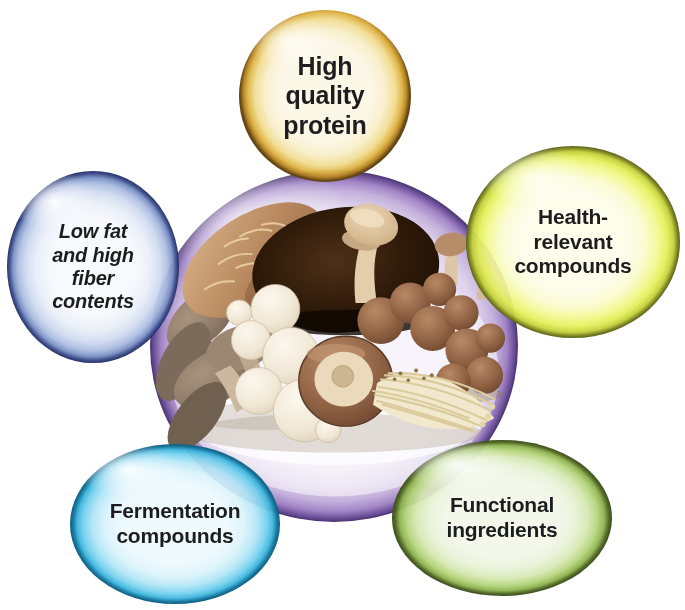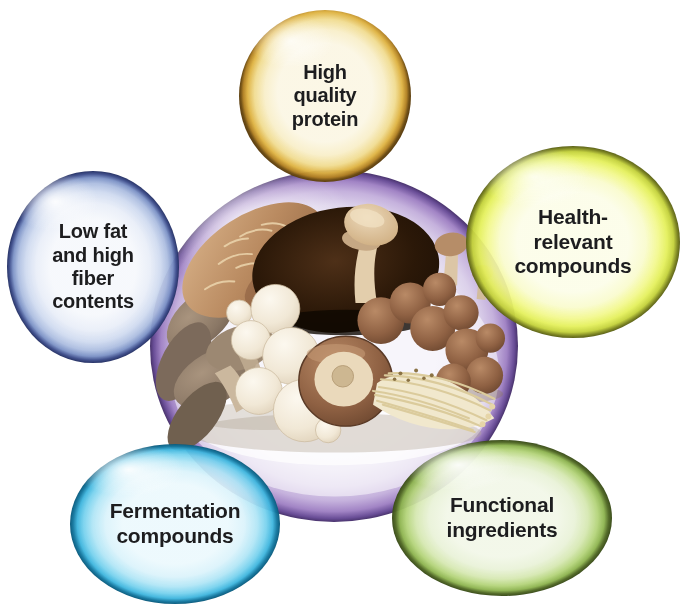--- a/index.html
+++ b/index.html
@@ -30,21 +30,21 @@
   
   .b-top{
     left:239px;top:10px;width:172px;height:172px;z-index:2;
     background:
       radial-gradient(ellipse 42% 26% at 30% 18%, rgba(255,255,255,.8), rgba(255,255,255,0) 60%),
       radial-gradient(farthest-side at 50% 48%,
         rgba(251,246,227,.9) 0 55%, rgba(248,238,199,.9) 70%,
         rgba(240,219,142,.93) 82%, rgba(222,178,64,.95) 90%,
         rgba(177,128,34,.97) 95%, rgba(110,77,18,.98) 98%, rgba(92,62,14,.98) 100%);
   }
-  .b-top .bubble-label{font-size:20px;}
+  .b-top .bubble-label{font-size:25px;}
   
   .b-right{
     left:466px;top:146px;width:214px;height:192px;z-index:2;
     background:
       radial-gradient(ellipse 44% 26% at 32% 16%, rgba(255,255,255,.8), rgba(255,255,255,0) 60%),
       radial-gradient(farthest-side at 50% 50%,
         rgba(252,253,232,.9) 0 52%, rgba(249,251,204,.9) 68%,
         rgba(242,248,140,.93) 80%, rgba(228,240,92,.95) 88%,
         rgba(196,210,60,.96) 94%, rgba(120,128,30,.98) 98%, rgba(90,96,22,.98) 100%);
   }
@@ -52,21 +52,21 @@
   
   .b-left{
     left:7px;top:171px;width:172px;height:192px;z-index:2;
     background:
       radial-gradient(ellipse 42% 26% at 28% 16%, rgba(255,255,255,.95), rgba(255,255,255,0) 60%),
       radial-gradient(farthest-side at 50% 50%,
         rgba(246,248,252,.93) 0 50%, rgba(233,238,248,.93) 66%,
         rgba(208,219,240,.94) 78%, rgba(172,189,224,.95) 87%,
         rgba(124,146,198,.96) 93%, rgba(62,78,140,.97) 97%, rgba(36,48,100,.98) 100%);
   }
-  .b-left .bubble-label{font-size:20px;}
+  .b-left .bubble-label{font-size:20px;font-style:italic;}
   
   .b-bleft{
     left:70px;top:444px;width:210px;height:160px;z-index:2;
     background:
       radial-gradient(ellipse 44% 28% at 28% 16%, rgba(255,255,255,.95), rgba(255,255,255,0) 60%),
       radial-gradient(farthest-side at 50% 50%,
         rgba(236,249,253,.93) 0 50%, rgba(219,243,251,.93) 66%,
         rgba(178,230,246,.94) 78%, rgba(120,210,238,.95) 87%,
         rgba(64,182,222,.96) 93%, rgba(20,120,160,.97) 97%, rgba(10,90,124,.98) 100%);
   }

